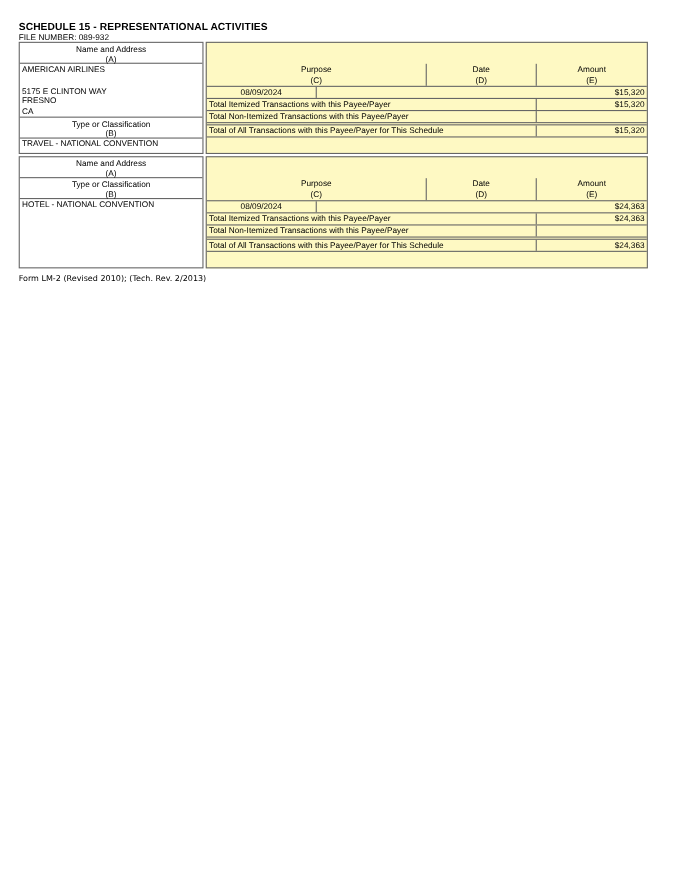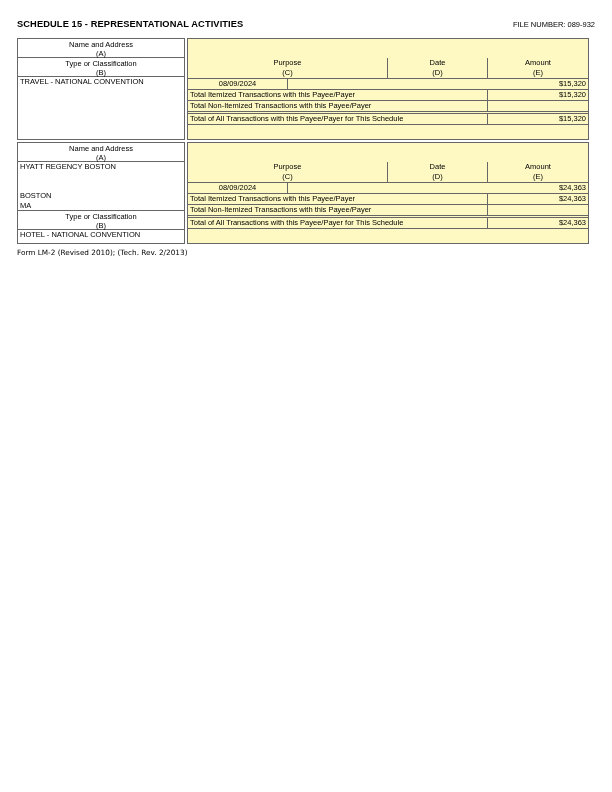--- a/index.html
+++ b/index.html
@@ -4,21 +4,21 @@
 <style>
   * { margin:0; padding:0; box-sizing:border-box; }
   html,body { background:#e8e8e8; }
   .page {
     width:612px; height:792px; background:#ffffff; position:relative;
     font-family:"Liberation Sans", sans-serif; color:#000; margin:0 auto;
     overflow:hidden;
   }
   .header-row {
     position:absolute; top:19px; left:17px; width:578px;
-    display:flex; justify-content:space-between; align-items:baseline;
+    display:flex; justify-content:space-between; align-items:baseline;flex-direction:column;
   }
   .page-title { font-size:9.3px; font-weight:bold; letter-spacing:0.1px; }
   .file-number { font-size:7.5px; }
 
   .table-area { position:absolute; top:38px; left:17px; width:578px; font-size:7.5px; }
 
   .block { display:flex; height:102px; margin-bottom:2px; }
 
   
   .left-box { width:168px; height:100%; border:1px solid #666; margin-right:2px; background:#fff; }
@@ -60,20 +60,27 @@
   </div>
 
   <div class="table-area">
 
     <div class="block">
       <div class="left-box">
         <div class="lb-header">
           <div>Name and Address</div>
           <div>(A)</div>
         </div>
+        <div class="lb-address">
+          <div class="addr-line">AMERICAN AIRLINES</div>
+          <div class="addr-line"></div>
+          <div class="addr-line">5175 E CLINTON WAY</div>
+          <div class="addr-line">FRESNO</div>
+          <div class="addr-line">CA</div>
+        </div>
         <div class="lb-header">
           <div>Type or Classification</div>
           <div>(B)</div>
         </div>
         <div class="lb-class">TRAVEL - NATIONAL CONVENTION</div>
       </div>
 
       <div class="right-box">
         <div class="rb-spacer"></div>
         <div class="rb-colheads">
@@ -108,27 +115,20 @@
         </div>
         <div class="rb-filler"></div>
       </div>
     </div>
 
     <div class="block">
       <div class="left-box">
         <div class="lb-header">
           <div>Name and Address</div>
           <div>(A)</div>
-        </div>
-        <div class="lb-address">
-          <div class="addr-line">HYATT REGENCY BOSTON</div>
-          <div class="addr-line"></div>
-          <div class="addr-line"></div>
-          <div class="addr-line">BOSTON</div>
-          <div class="addr-line">MA</div>
         </div>
         <div class="lb-header">
           <div>Type or Classification</div>
           <div>(B)</div>
         </div>
         <div class="lb-class">HOTEL - NATIONAL CONVENTION</div>
       </div>
 
       <div class="right-box">
         <div class="rb-spacer"></div>

